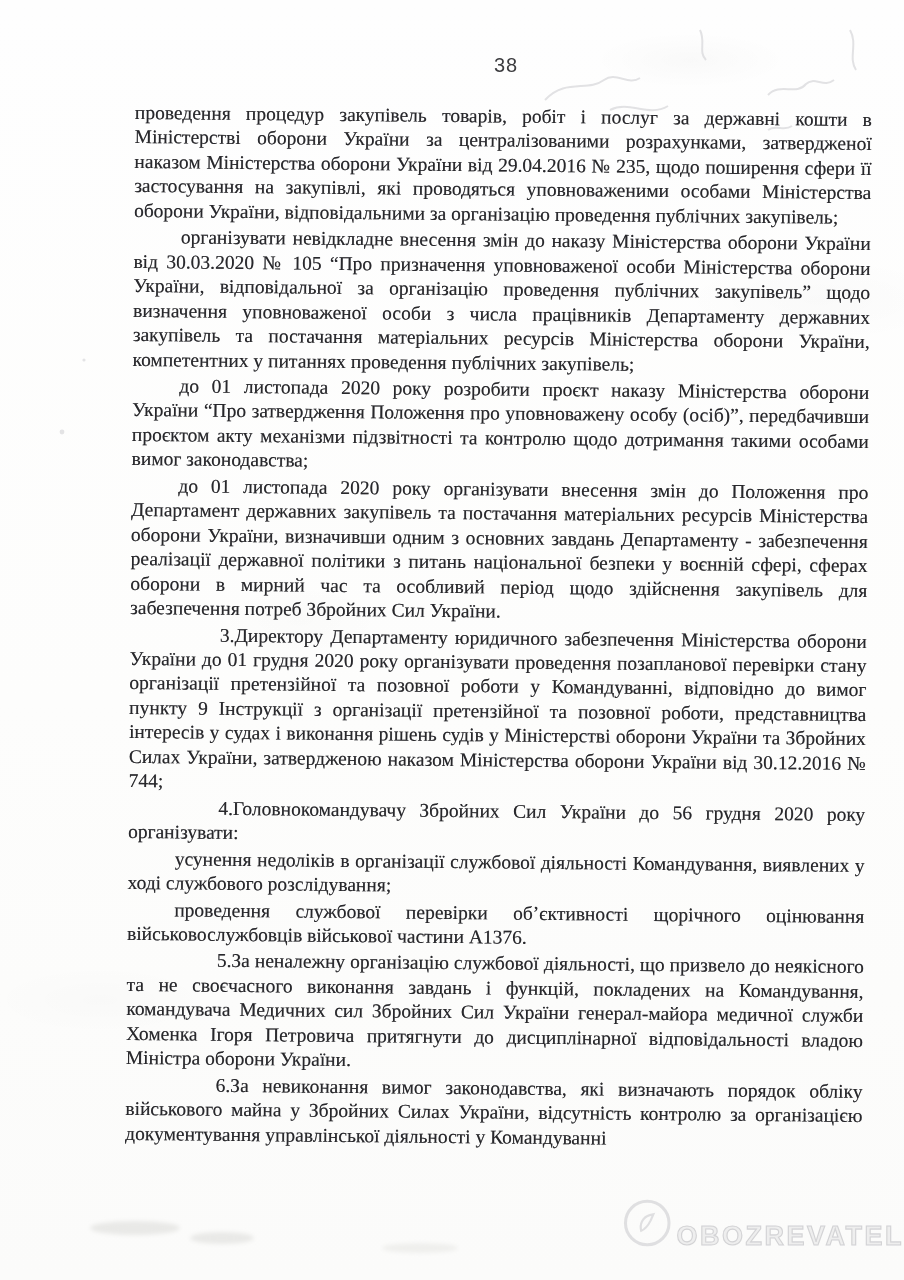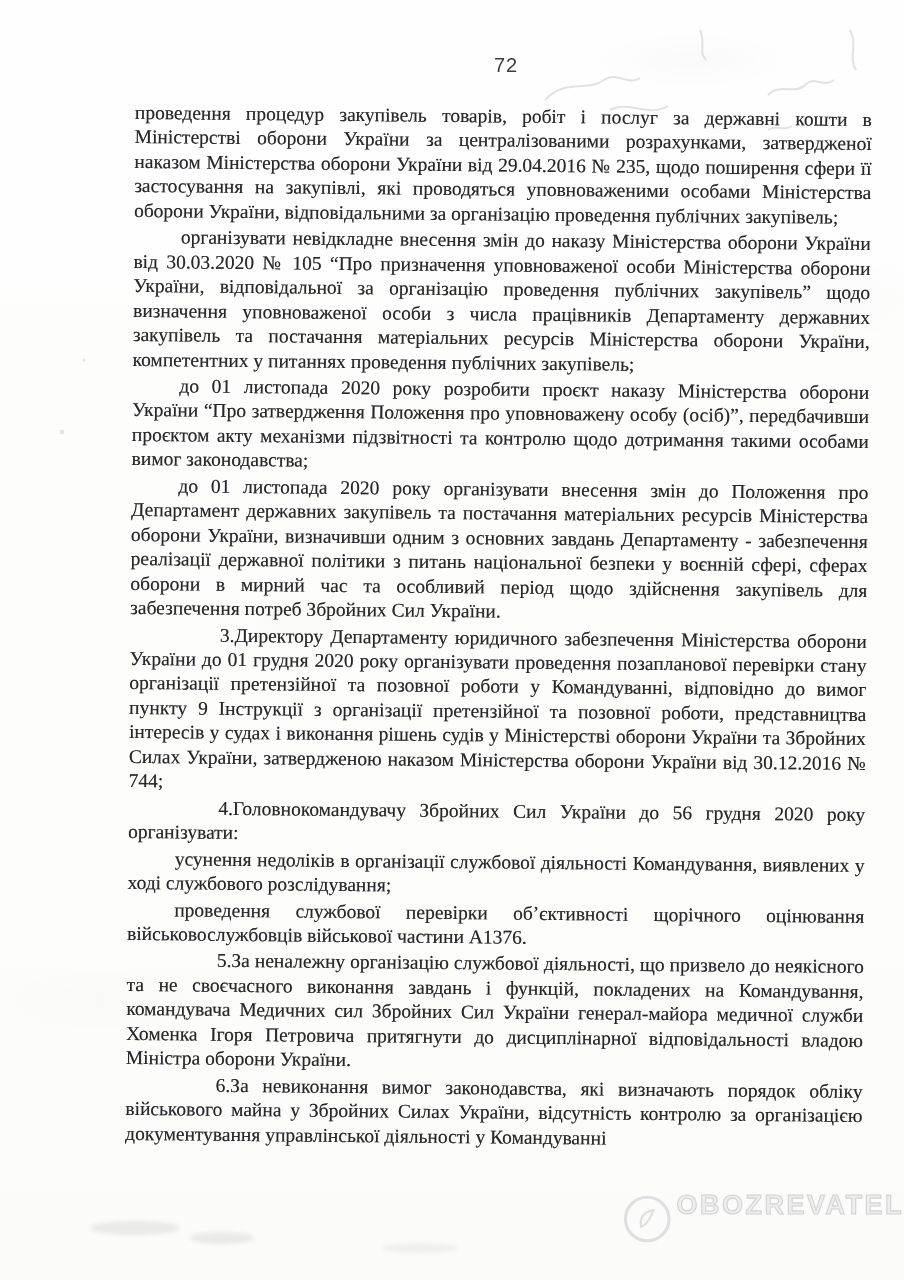--- a/index.html
+++ b/index.html
@@ -37,37 +37,37 @@
   }
   p.para{margin:0 0 2px 0;}
   p.ind{text-indent:47px;}
   p.num{text-indent:45px;}
   .pnum{display:inline-block;min-width:57px;}
   
   .artifacts{position:absolute;inset:0;pointer-events:none;}
   
   .watermark{
     position:absolute;left:622px;top:1190px;width:282px;height:62px;
-    display:flex;align-items:flex-start;gap:4px;
+    display:flex;align-items:flex-end;gap:4px;
     pointer-events:none;
   }
   .wm-text{
     font-family:"Liberation Sans", sans-serif;
     font-weight:bold;font-size:27px;letter-spacing:2.5px;
     color:rgba(208,208,211,0.30);
     -webkit-text-stroke:1.1px rgba(196,196,200,0.70);
     white-space:nowrap;
   }
 </style>
 </head>
 <body>
 
 <div class="page">
 
-  <div class="page-number">72</div>
+  <div class="page-number">38</div>
 
   <div class="text-block">
     <p class="para">проведення процедур закупівель товарів, робіт і послуг за державні кошти в Міністерстві оборони України за централізованими розрахунками, затвердженої наказом Міністерства оборони України від 29.04.2016 № 235, щодо поширення сфери її застосування на закупівлі, які проводяться уповноваженими особами Міністерства оборони України, відповідальними за організацію проведення публічних закупівель;</p>
     <p class="para ind">організувати невідкладне внесення змін до наказу Міністерства оборони України від 30.03.2020 № 105 “Про призначення уповноваженої особи Міністерства оборони України, відповідальної за організацію проведення публічних закупівель” щодо визначення уповноваженої особи з числа працівників Департаменту державних закупівель та постачання матеріальних ресурсів Міністерства оборони України, компетентних у питаннях проведення публічних закупівель;</p>
     <p class="para ind">до 01 листопада 2020 року розробити проєкт наказу Міністерства оборони України “Про затвердження Положення про уповноважену особу (осіб)”, передбачивши проєктом акту механізми підзвітності та контролю щодо дотримання такими особами вимог законодавства;</p>
     <p class="para ind">до 01 листопада 2020 року організувати внесення змін до Положення про Департамент державних закупівель та постачання матеріальних ресурсів Міністерства оборони України, визначивши одним з основних завдань Департаменту - забезпечення реалізації державної політики з питань національної безпеки у воєнній сфері, сферах оборони в мирний час та особливий період щодо здійснення закупівель для забезпечення потреб Збройних Сил України.</p>
     <p class="para num"><span class="pnum">3.</span><span>Директору Департаменту юридичного забезпечення Міністерства оборони України до 01 грудня 2020 року організувати проведення позапланової перевірки стану організації претензійної та позовної роботи у Командуванні, відповідно до вимог пункту 9 Інструкції з організації претензійної та позовної роботи, представництва інтересів у судах і виконання рішень судів у Міністерстві оборони України та Збройних Силах України, затвердженою наказом Міністерства оборони України від 30.12.2016 № 744;</span></p>
     <p class="para num"><span class="pnum">4.</span><span>Головнокомандувачу Збройних Сил України до 56 грудня 2020 року організувати:</span></p>
     <p class="para ind">усунення недоліків в організації службової діяльності Командування, виявлених у ході службового розслідування;</p>
     <p class="para ind">проведення службової перевірки об’єктивності щорічного оцінювання військовослужбовців військової частини А1376.</p>

